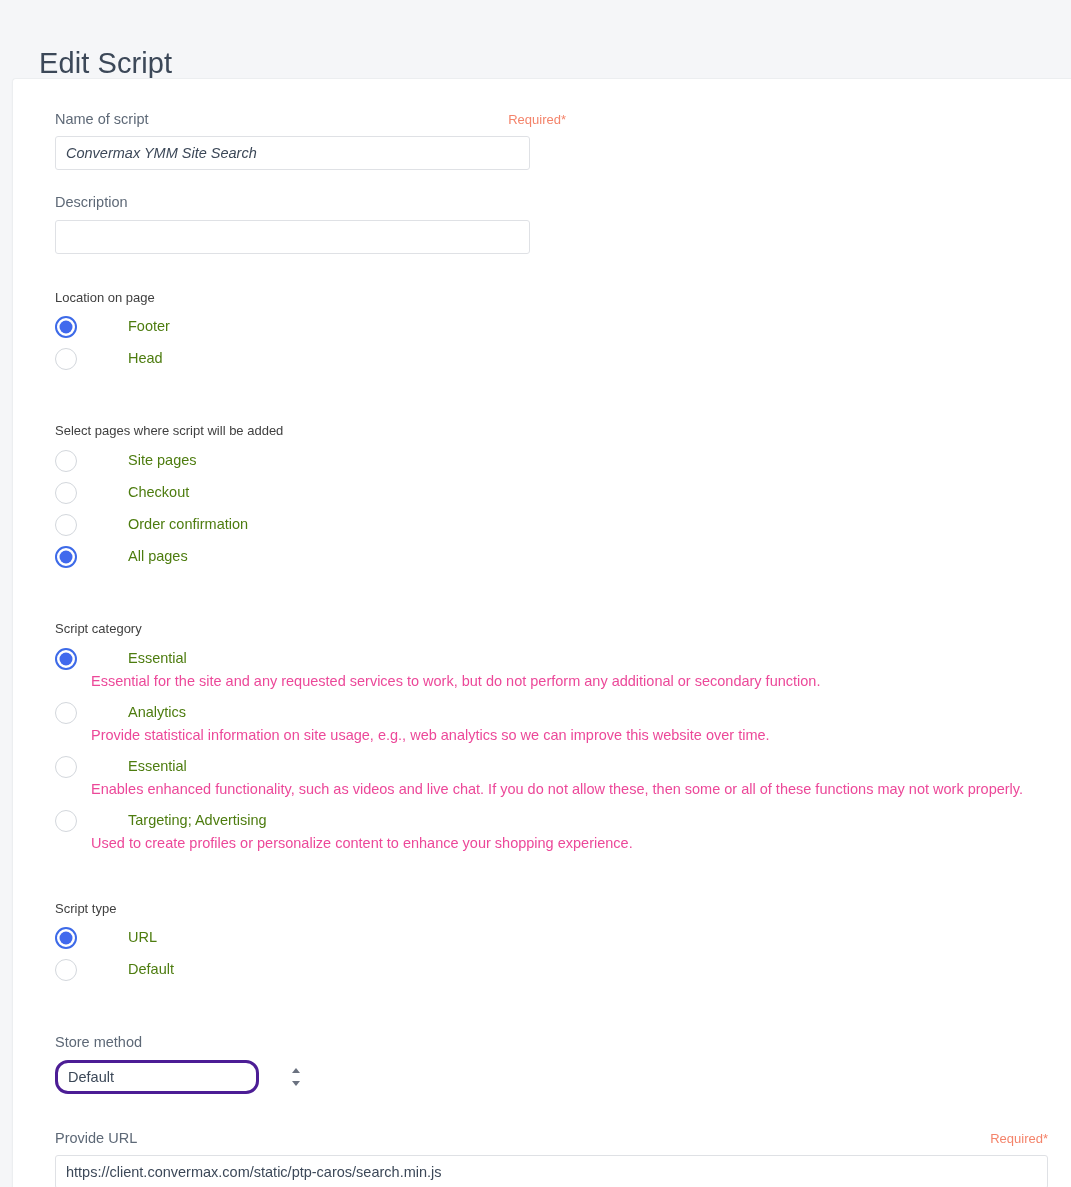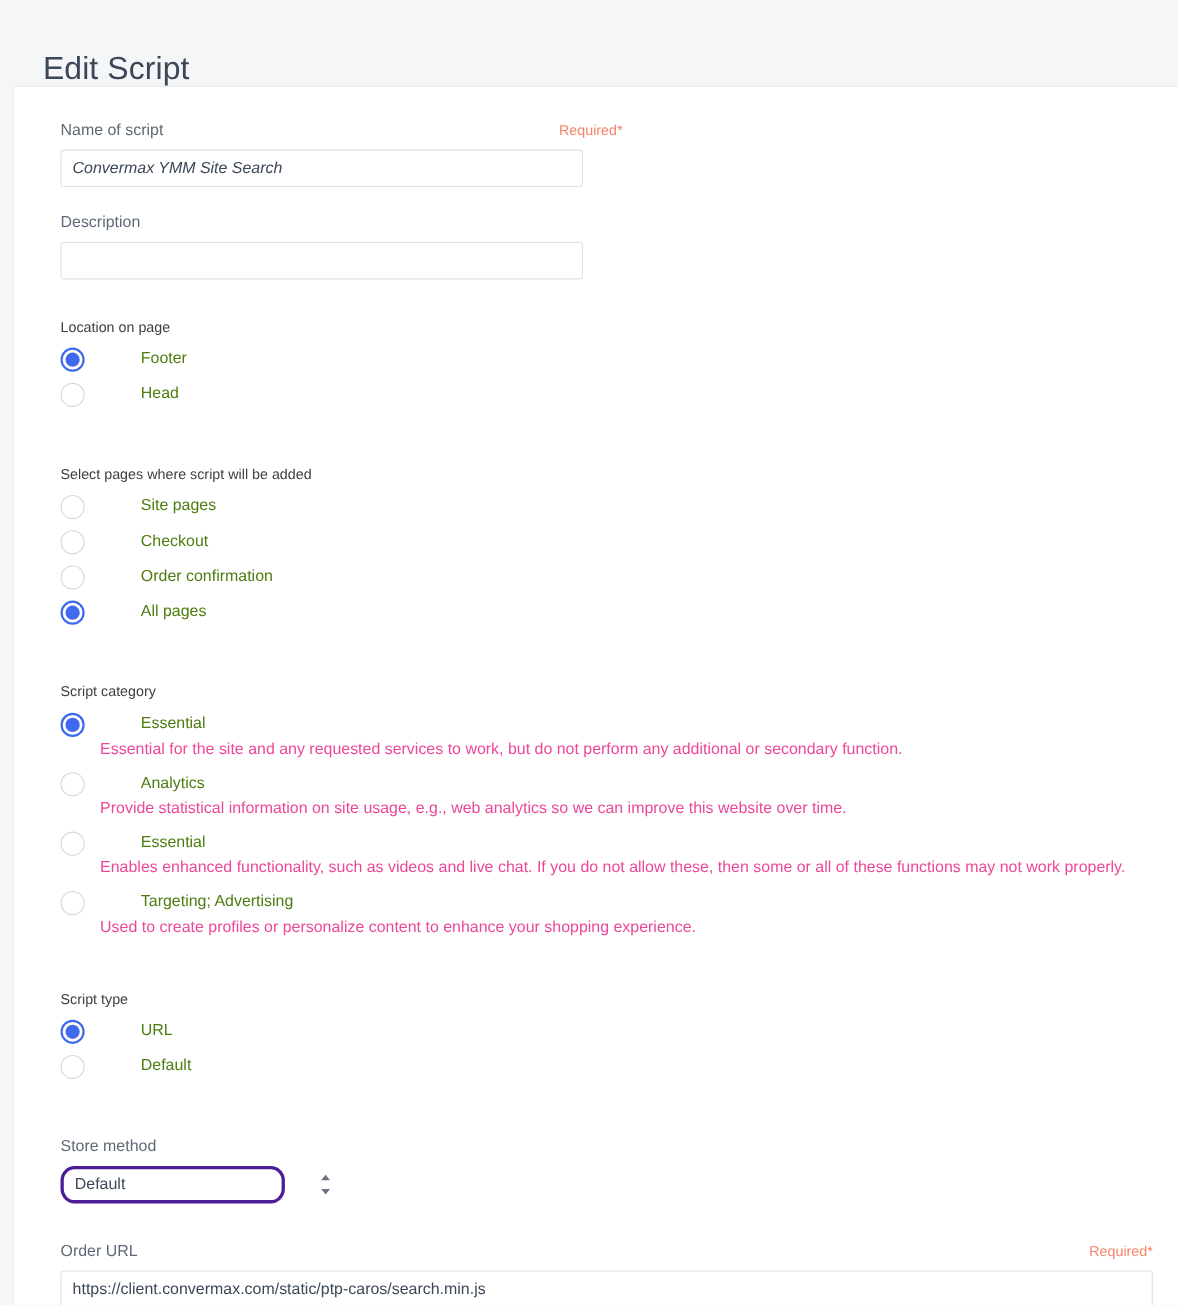--- a/index.html
+++ b/index.html
@@ -345,19 +345,19 @@
         <span class="tri-up"></span>
         <span class="tri-down"></span>
       </span>
     </div>
   </div>
 
   <div class="spacer-sm"></div>
 
   <div class="field-block">
     <div class="label-row wide">
-      <span class="field-label">Order URL</span>
+      <span class="field-label">Provide URL</span>
       <span class="required-tag">Required*</span>
     </div>
     <input class="text-input wide" type="text" value="https://client.convermax.com/static/ptp-caros/search.min.js" style="">
   </div>
 
 </div>
 
 </body></html>

